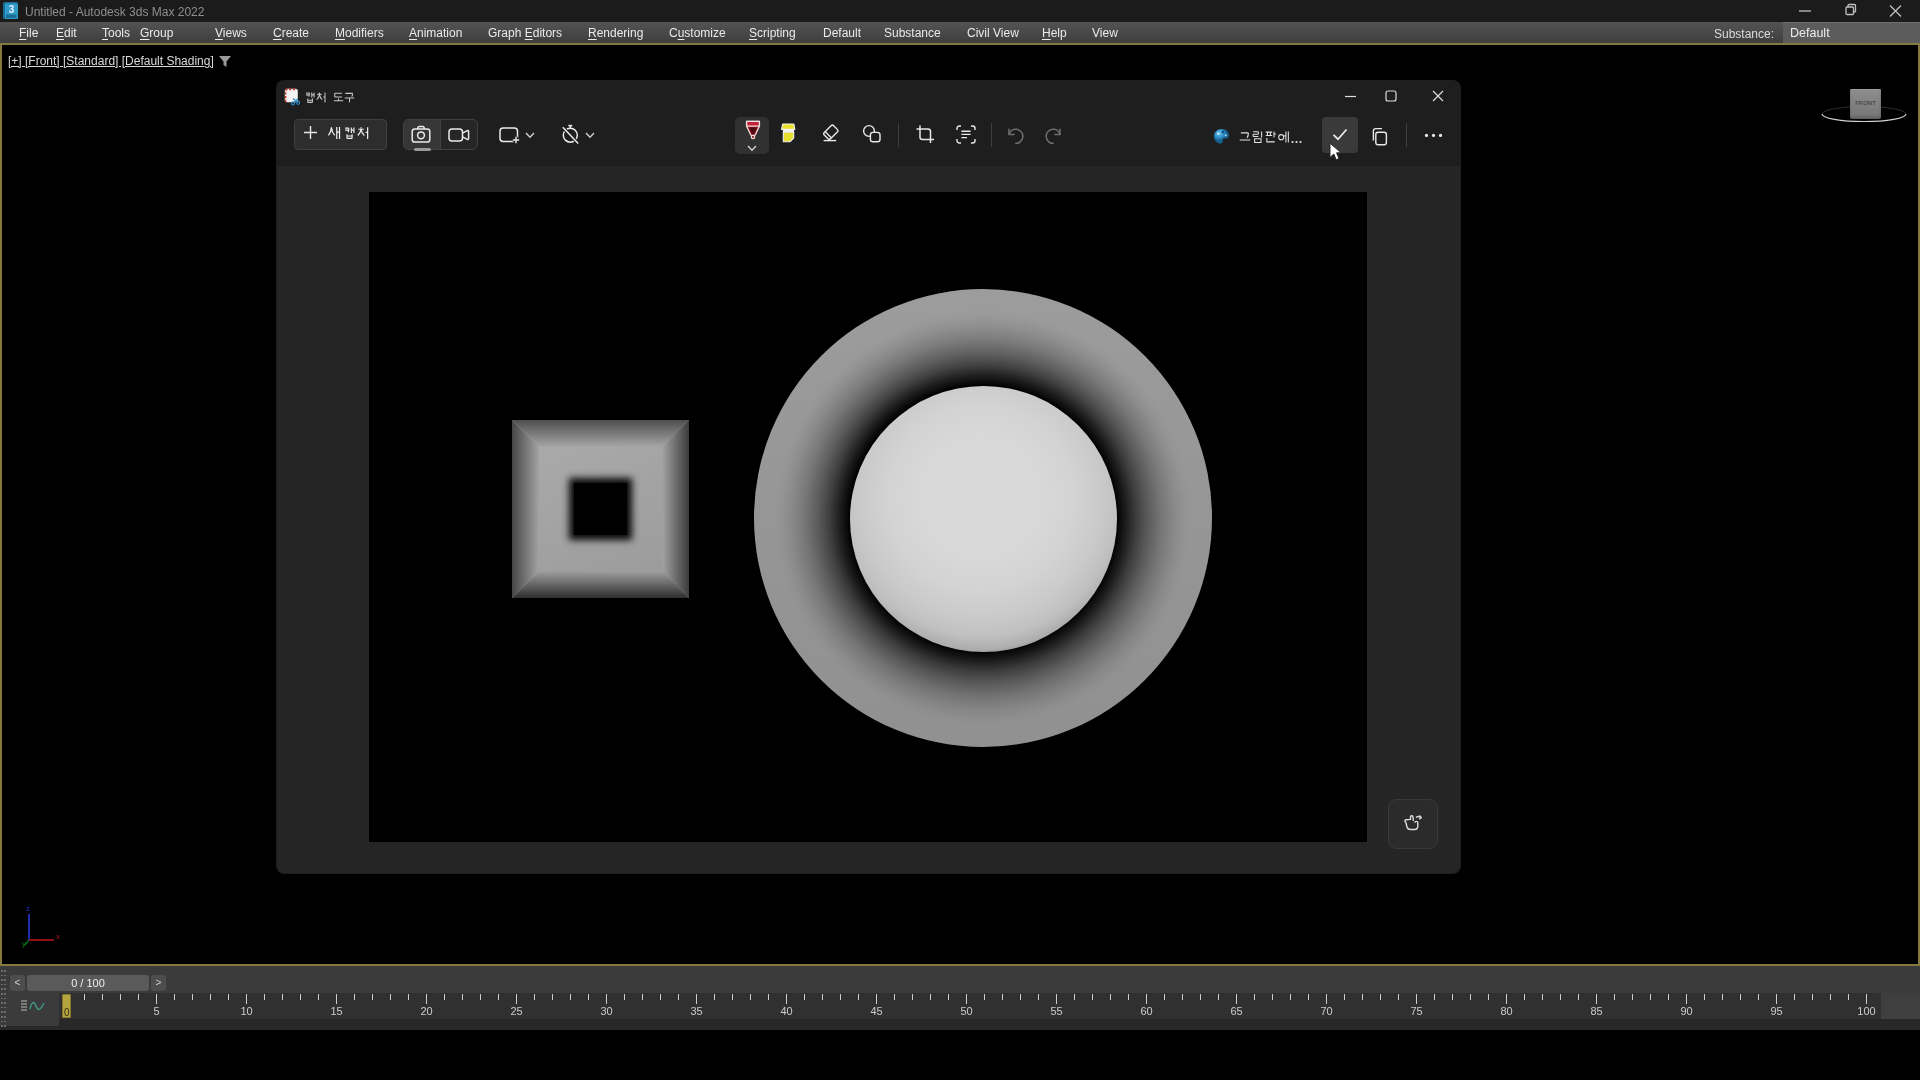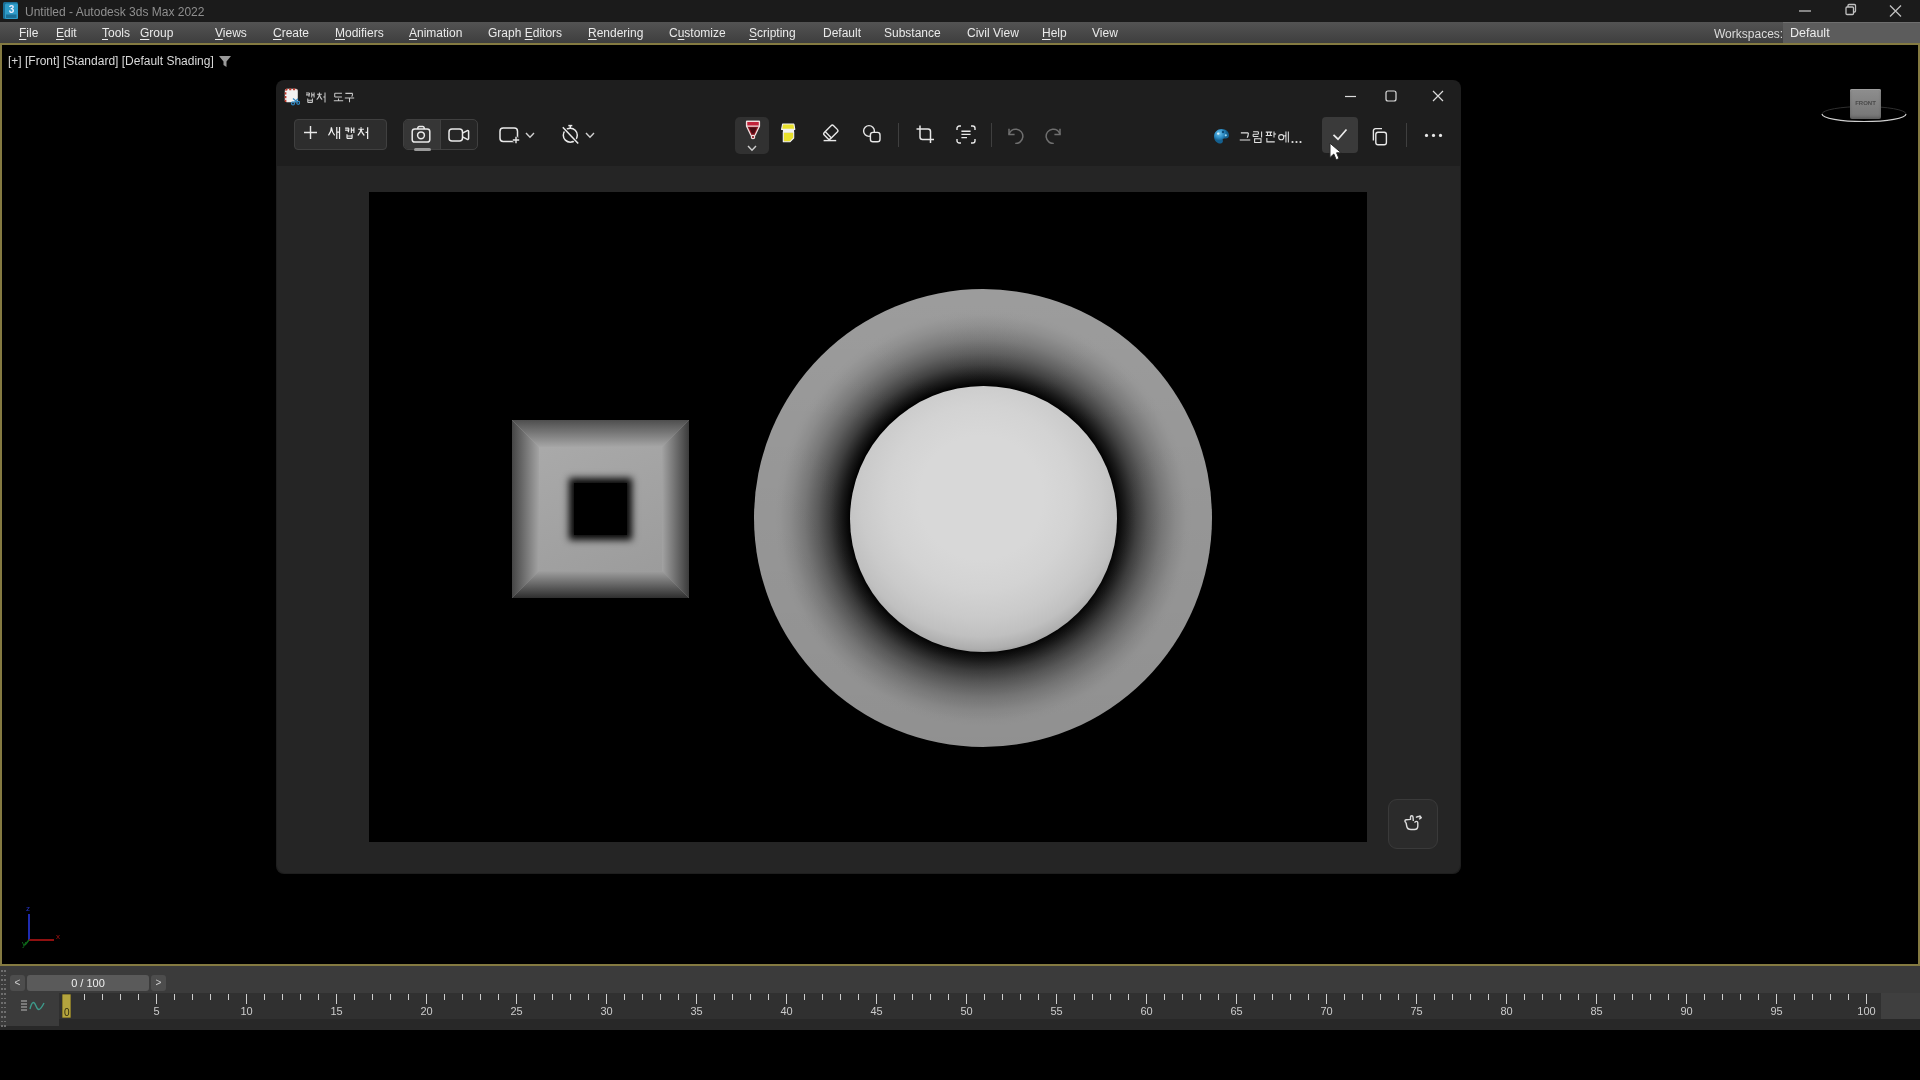--- a/index.html
+++ b/index.html
@@ -12,21 +12,21 @@
   #menubar { left:0; top:22px; width:1920px; height:21px;
     background:linear-gradient(#535353,#3e3e3e); }
   .mi { position:absolute; top:4px; font-size:12px; color:#eaeaea; }
   .mi u { text-decoration:underline; text-underline-offset:2px; }
   #wslabel { position:absolute; top:4.5px; left:1714px; font-size:12px; color:#dcdcdc; }
   #wsdrop { position:absolute; left:1783px; top:0px; width:165px; height:21px;
     background:#5c5c5c; border-top:1px solid #6e6e6e; color:#ededed; font-size:13px; }
   
   #viewport { left:0; top:43px; width:1920px; height:923px; background:#000;
     border:2px solid #847a41; }
-  #vplabel { left:6px; top:9px; font-size:12px; color:#dadada; }
+  #vplabel { left:6px; top:9px; font-size:12px; color:#dadada;text-decoration:underline; }
   
   #snipwin { left:276px; top:80px; width:1185px; height:794px; background:#1e1e1e;
     border-radius:8px; box-shadow:0 10px 30px rgba(0,0,0,.7); }
   #snipcanvas { left:1px; top:86px; width:1183px; height:707px; background:#252525;
     border-radius:0 0 8px 8px; }
   #snipimg { left:92px; top:26px; width:998px; height:650px; background:#000; }
   
   #bevsq { left:143px; top:228px; width:177px; height:178px; background:#a6a6a6; }
   #bevsq .face { position:absolute; left:0; top:0; width:100%; height:100%;
      background:linear-gradient(155deg, rgba(255,255,255,.07), rgba(0,0,0,.08)); }
@@ -123,21 +123,21 @@
   <div class="mi" style="left:409px"><u>A</u>nimation</div>
   <div class="mi" style="left:488px">Graph <u>E</u>ditors</div>
   <div class="mi" style="left:588px"><u>R</u>endering</div>
   <div class="mi" style="left:669px">C<u>u</u>stomize</div>
   <div class="mi" style="left:749px"><u>S</u>cripting</div>
   <div class="mi" style="left:823px">Default</div>
   <div class="mi" style="left:884px">Substance</div>
   <div class="mi" style="left:967px">Civil View</div>
   <div class="mi" style="left:1042px"><u>H</u>elp</div>
   <div class="mi" style="left:1092px">View</div>
-  <div id="wslabel">Workspaces:</div>
+  <div id="wslabel">Substance:</div>
   <div id="wsdrop">
       <span style="position:absolute;left:7px;top:3px;font-size:12.5px">Default</span>
     <svg style="position:absolute;right:8px;top:8px" width="9" height="6" viewBox="0 0 9 6">
         <path d="M0.5 0.5 L4.5 5 L8.5 0.5" fill="#cfcfcf"></path>
       </svg>
   </div>
 </div>
 
 <div class="abs" id="viewport">
   <div class="abs" id="vplabel">[+] [Front] [Standard] [Default Shading]</div>

